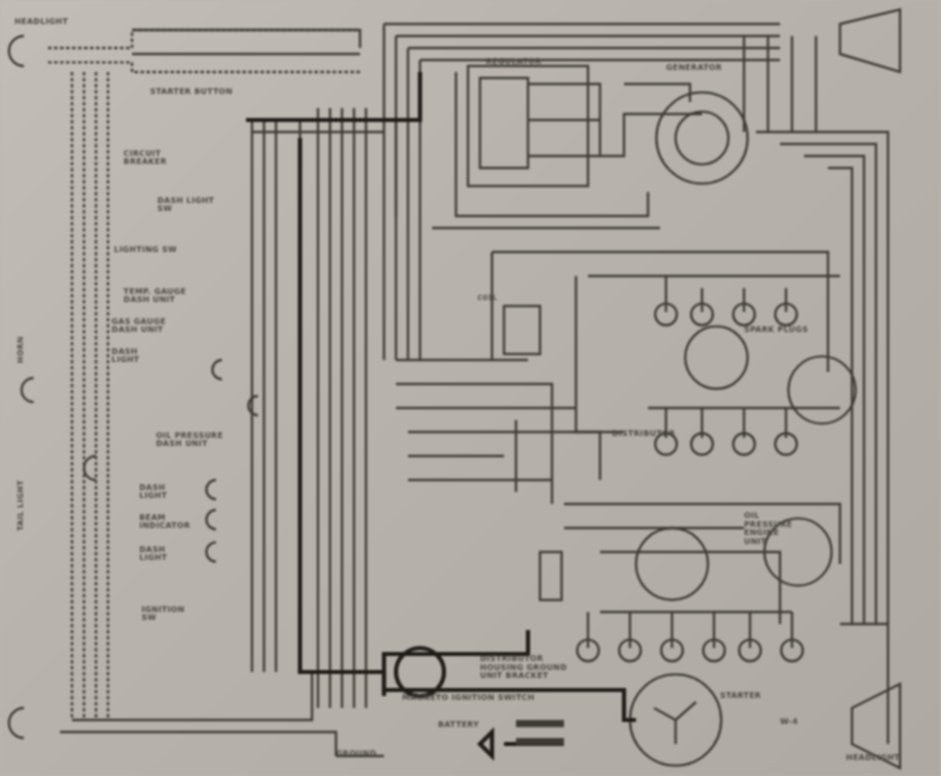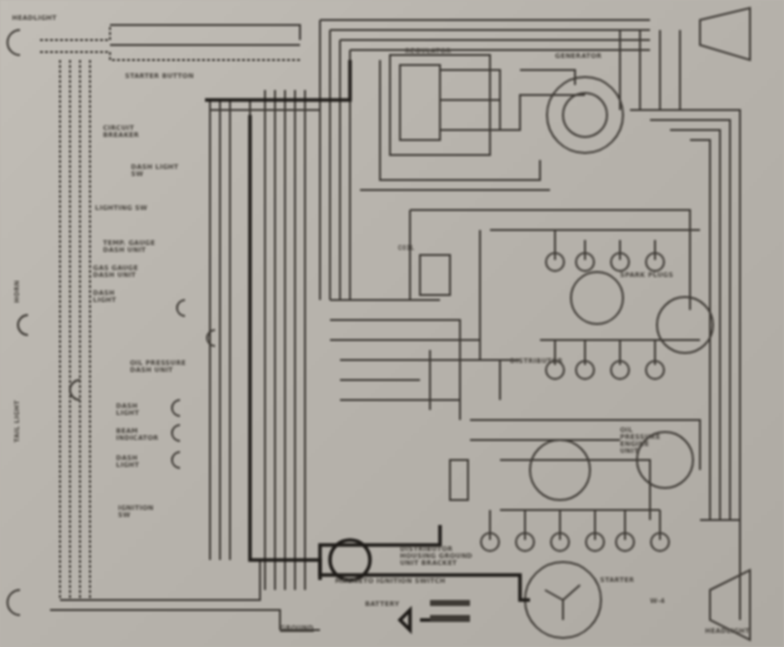--- a/index.html
+++ b/index.html
@@ -109,15 +109,15 @@
 <span class="lbl" style="left:398px;top:245px;font-family:Liberation Mono, monospace;">Coil</span>
 <span class="lbl" style="left:400px;top:510px;width:90px;margin-top:36px;">Distributor Housing Ground Unit Bracket</span>
 <span class="lbl" style="left:335px;top:578px;">Magneto Ignition Switch</span>
 <span class="lbl" style="left:365px;top:601px;text-align:right;">Battery</span>
 <span class="lbl" style="left:600px;top:577px;">Starter</span>
 <span class="lbl" style="left:620px;top:427px;width:48px;">Oil Pressure Engine Unit</span>
 <span class="lbl" style="left:705px;top:628px;">Headlight</span>
 <span class="lbl" style="left:12px;top:15px;">Headlight</span>
 <span class="lbl vlbl" style="left:14px;top:280px;">Horn</span>
 <span class="lbl vlbl" style="left:14px;top:400px;">Tail Light</span>
-<span class="lbl" style="left:280px;top:625px;text-decoration:underline;">Ground</span>
+<span class="lbl" style="left:280px;top:625px;">Ground</span>
 <span class="lbl" style="left:650px;top:598px;text-align:right;">W-4</span>
 </div>
 
 </body></html>

